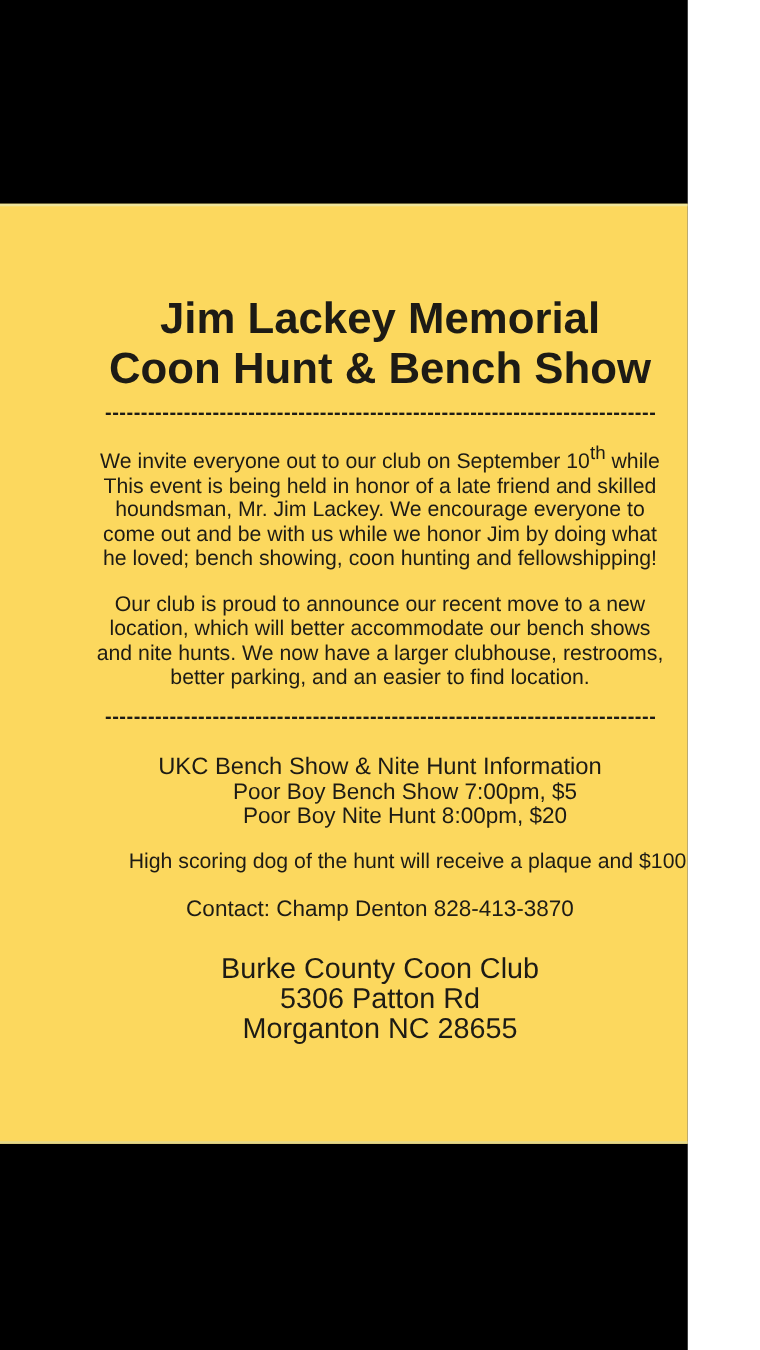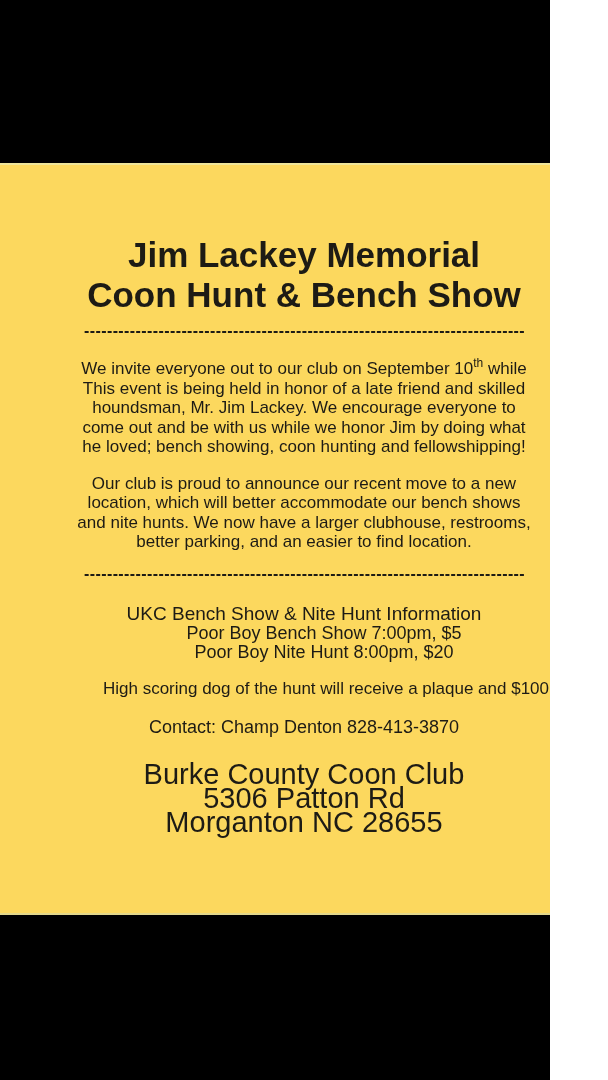--- a/index.html
+++ b/index.html
@@ -50,21 +50,21 @@
   }
   .sep.second { margin-top: 14px; }
   .para {
     font-size: 17px;
     line-height: 19.5px;
     font-weight: 400;
   }
   .para.intro { margin-top: 20px; }
   .para.move  { margin-top: 17px; }
   .para sup {
-    font-size: 12px;
+    font-size: 15px;
     line-height: 0;
     vertical-align: super;
   }
   .info-heading {
     margin-top: 22px;
     font-size: 19px;
     line-height: 20px;
     font-weight: 400;
   }
   .info-line {
@@ -81,21 +81,21 @@
     padding-left: 44px;
   }
   .contact {
     margin-top: 19px;
     font-size: 18px;
     line-height: 20px;
     font-weight: 400;
   }
   .address {
     margin-top: 25px;
-    font-size: 29px;
+    font-size: 23px;
     line-height: 24px;
     font-weight: 400;
   }
 </style>
 </head>
 <body>
 
 <div class="screen">
 
   <div class="letterbox top"></div>

